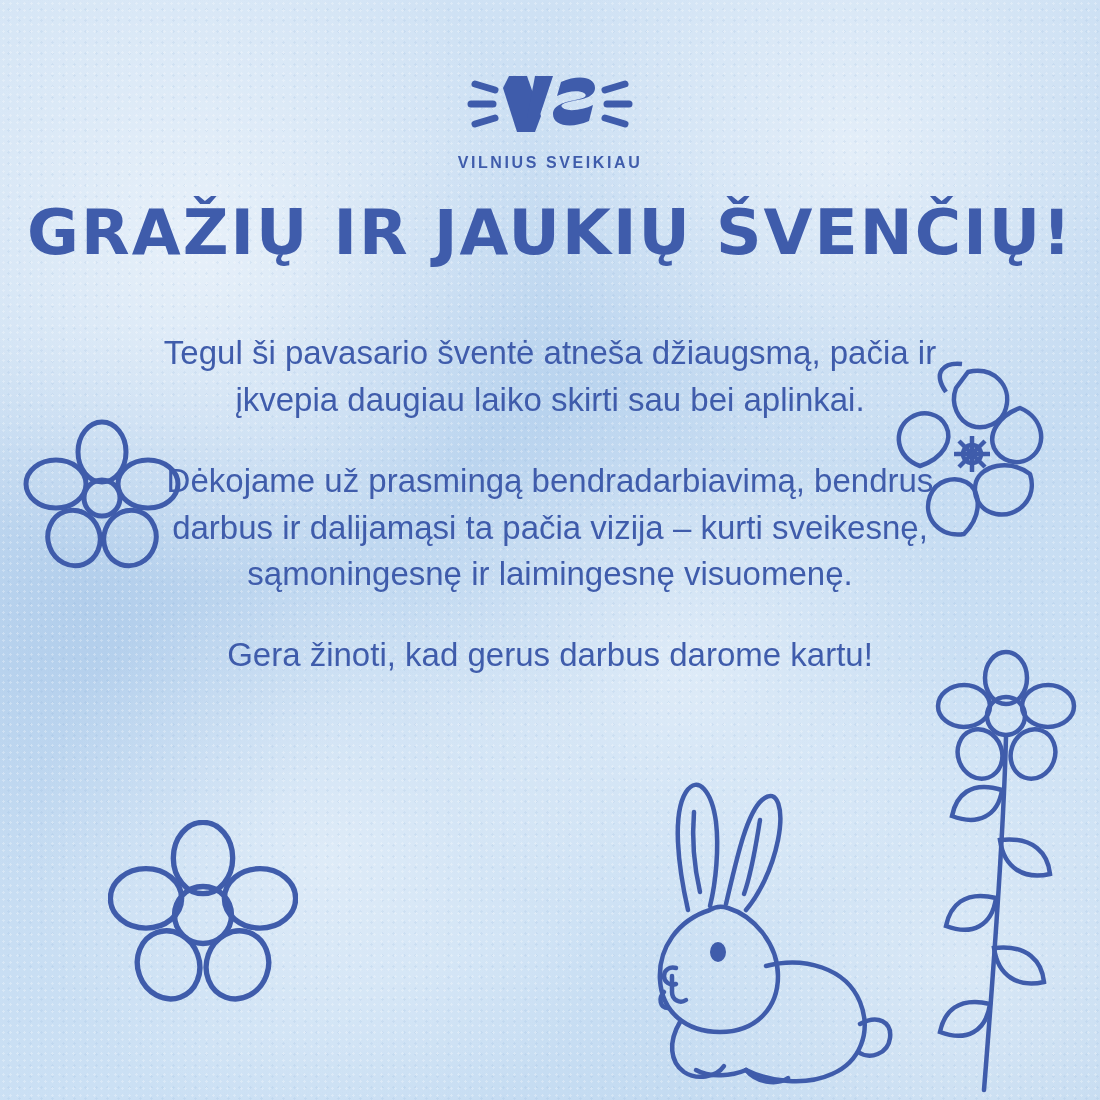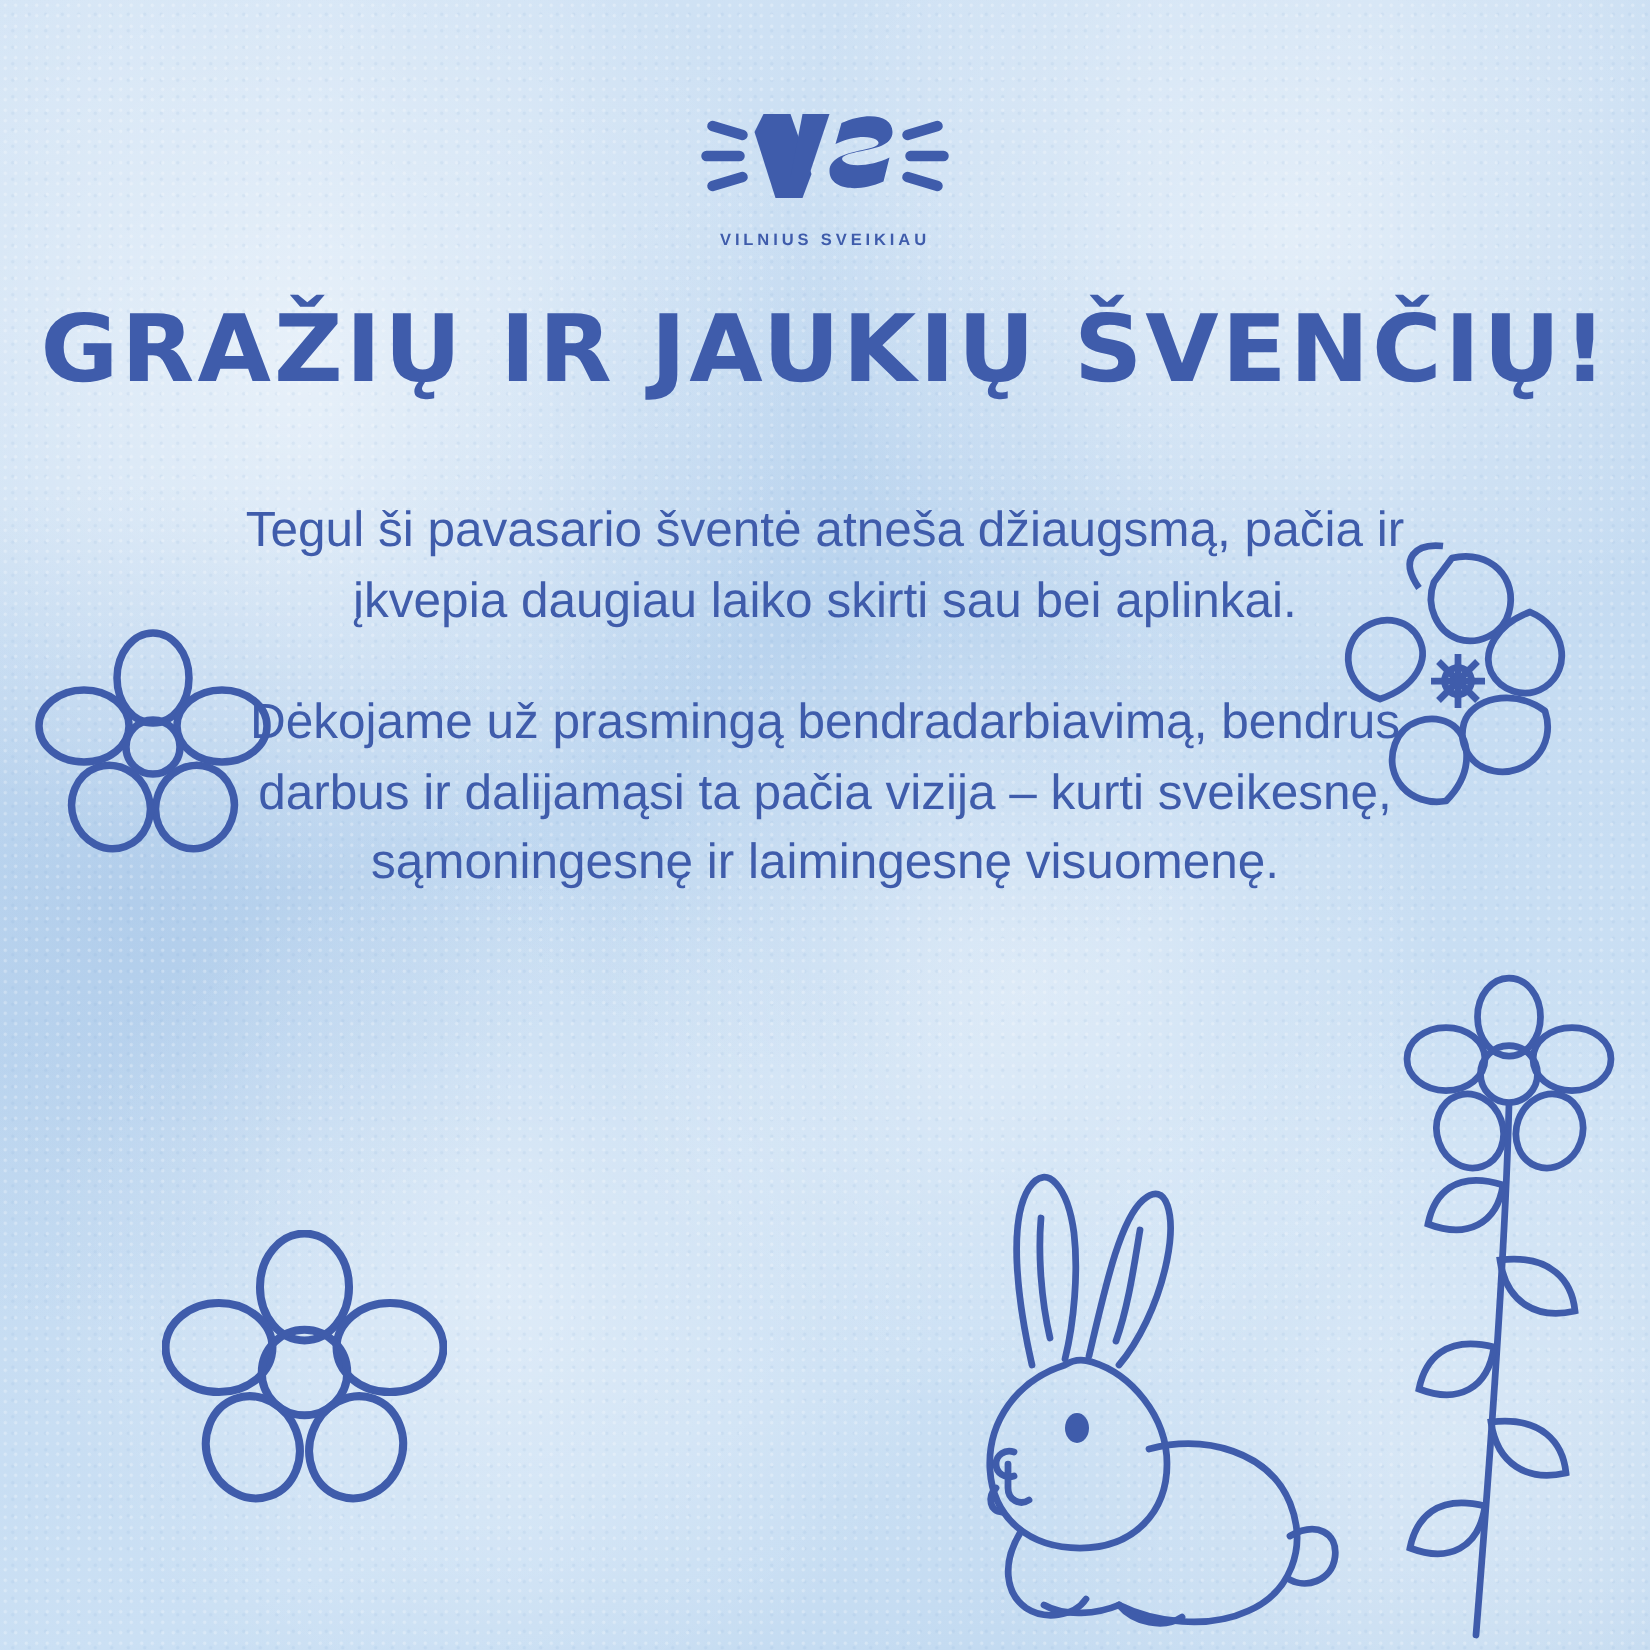--- a/index.html
+++ b/index.html
@@ -39,21 +39,21 @@
     position: absolute;
     top: 62px;
     left: 0;
     right: 0;
     display: flex;
     flex-direction: column;
     align-items: center;
   }
   .logo-sub {
     margin-top: 6px;
-    font-size: 11px;
+    font-size: 16px;
     letter-spacing: 2.6px;
     font-weight: 700;
     color: #3f5cab;
   }
   .headline {
     position: absolute;
     top: 196px;
     left: 0;
     right: 0;
     text-align: center;
@@ -110,20 +110,21 @@
       </g>
     </svg>
     <div class="logo-sub">VILNIUS SVEIKIAU</div>
   </div>
 
   <div class="headline">GRAŽIŲ IR JAUKIŲ ŠVENČIŲ!</div>
 
   <div class="body-text">
     <p>Tegul ši pavasario šventė atneša džiaugsmą, pačia ir įkvepia daugiau laiko skirti sau bei aplinkai.</p>
     <p>Dėkojame už prasmingą bendradarbiavimą, bendrus darbus ir dalijamąsi ta pačia vizija – kurti sveikesnę, sąmoningesnę ir laimingesnę visuomenę.</p>
+    <p>Gera žinoti, kad gerus darbus darome kartu!</p>
   </div>
 
   <div class="deco" id="flower-left-top">
     <svg width="160" height="160" viewBox="0 0 160 160">
       <g fill="none" stroke="#3f5cab" stroke-width="5">
         <ellipse cx="80" cy="34" rx="24" ry="30"></ellipse>
         <ellipse cx="126" cy="66" rx="30" ry="24"></ellipse>
         <ellipse cx="108" cy="120" rx="26" ry="28" transform="rotate(20 108 120)"></ellipse>
         <ellipse cx="52" cy="120" rx="26" ry="28" transform="rotate(-20 52 120)"></ellipse>
         <ellipse cx="34" cy="66" rx="30" ry="24"></ellipse>

